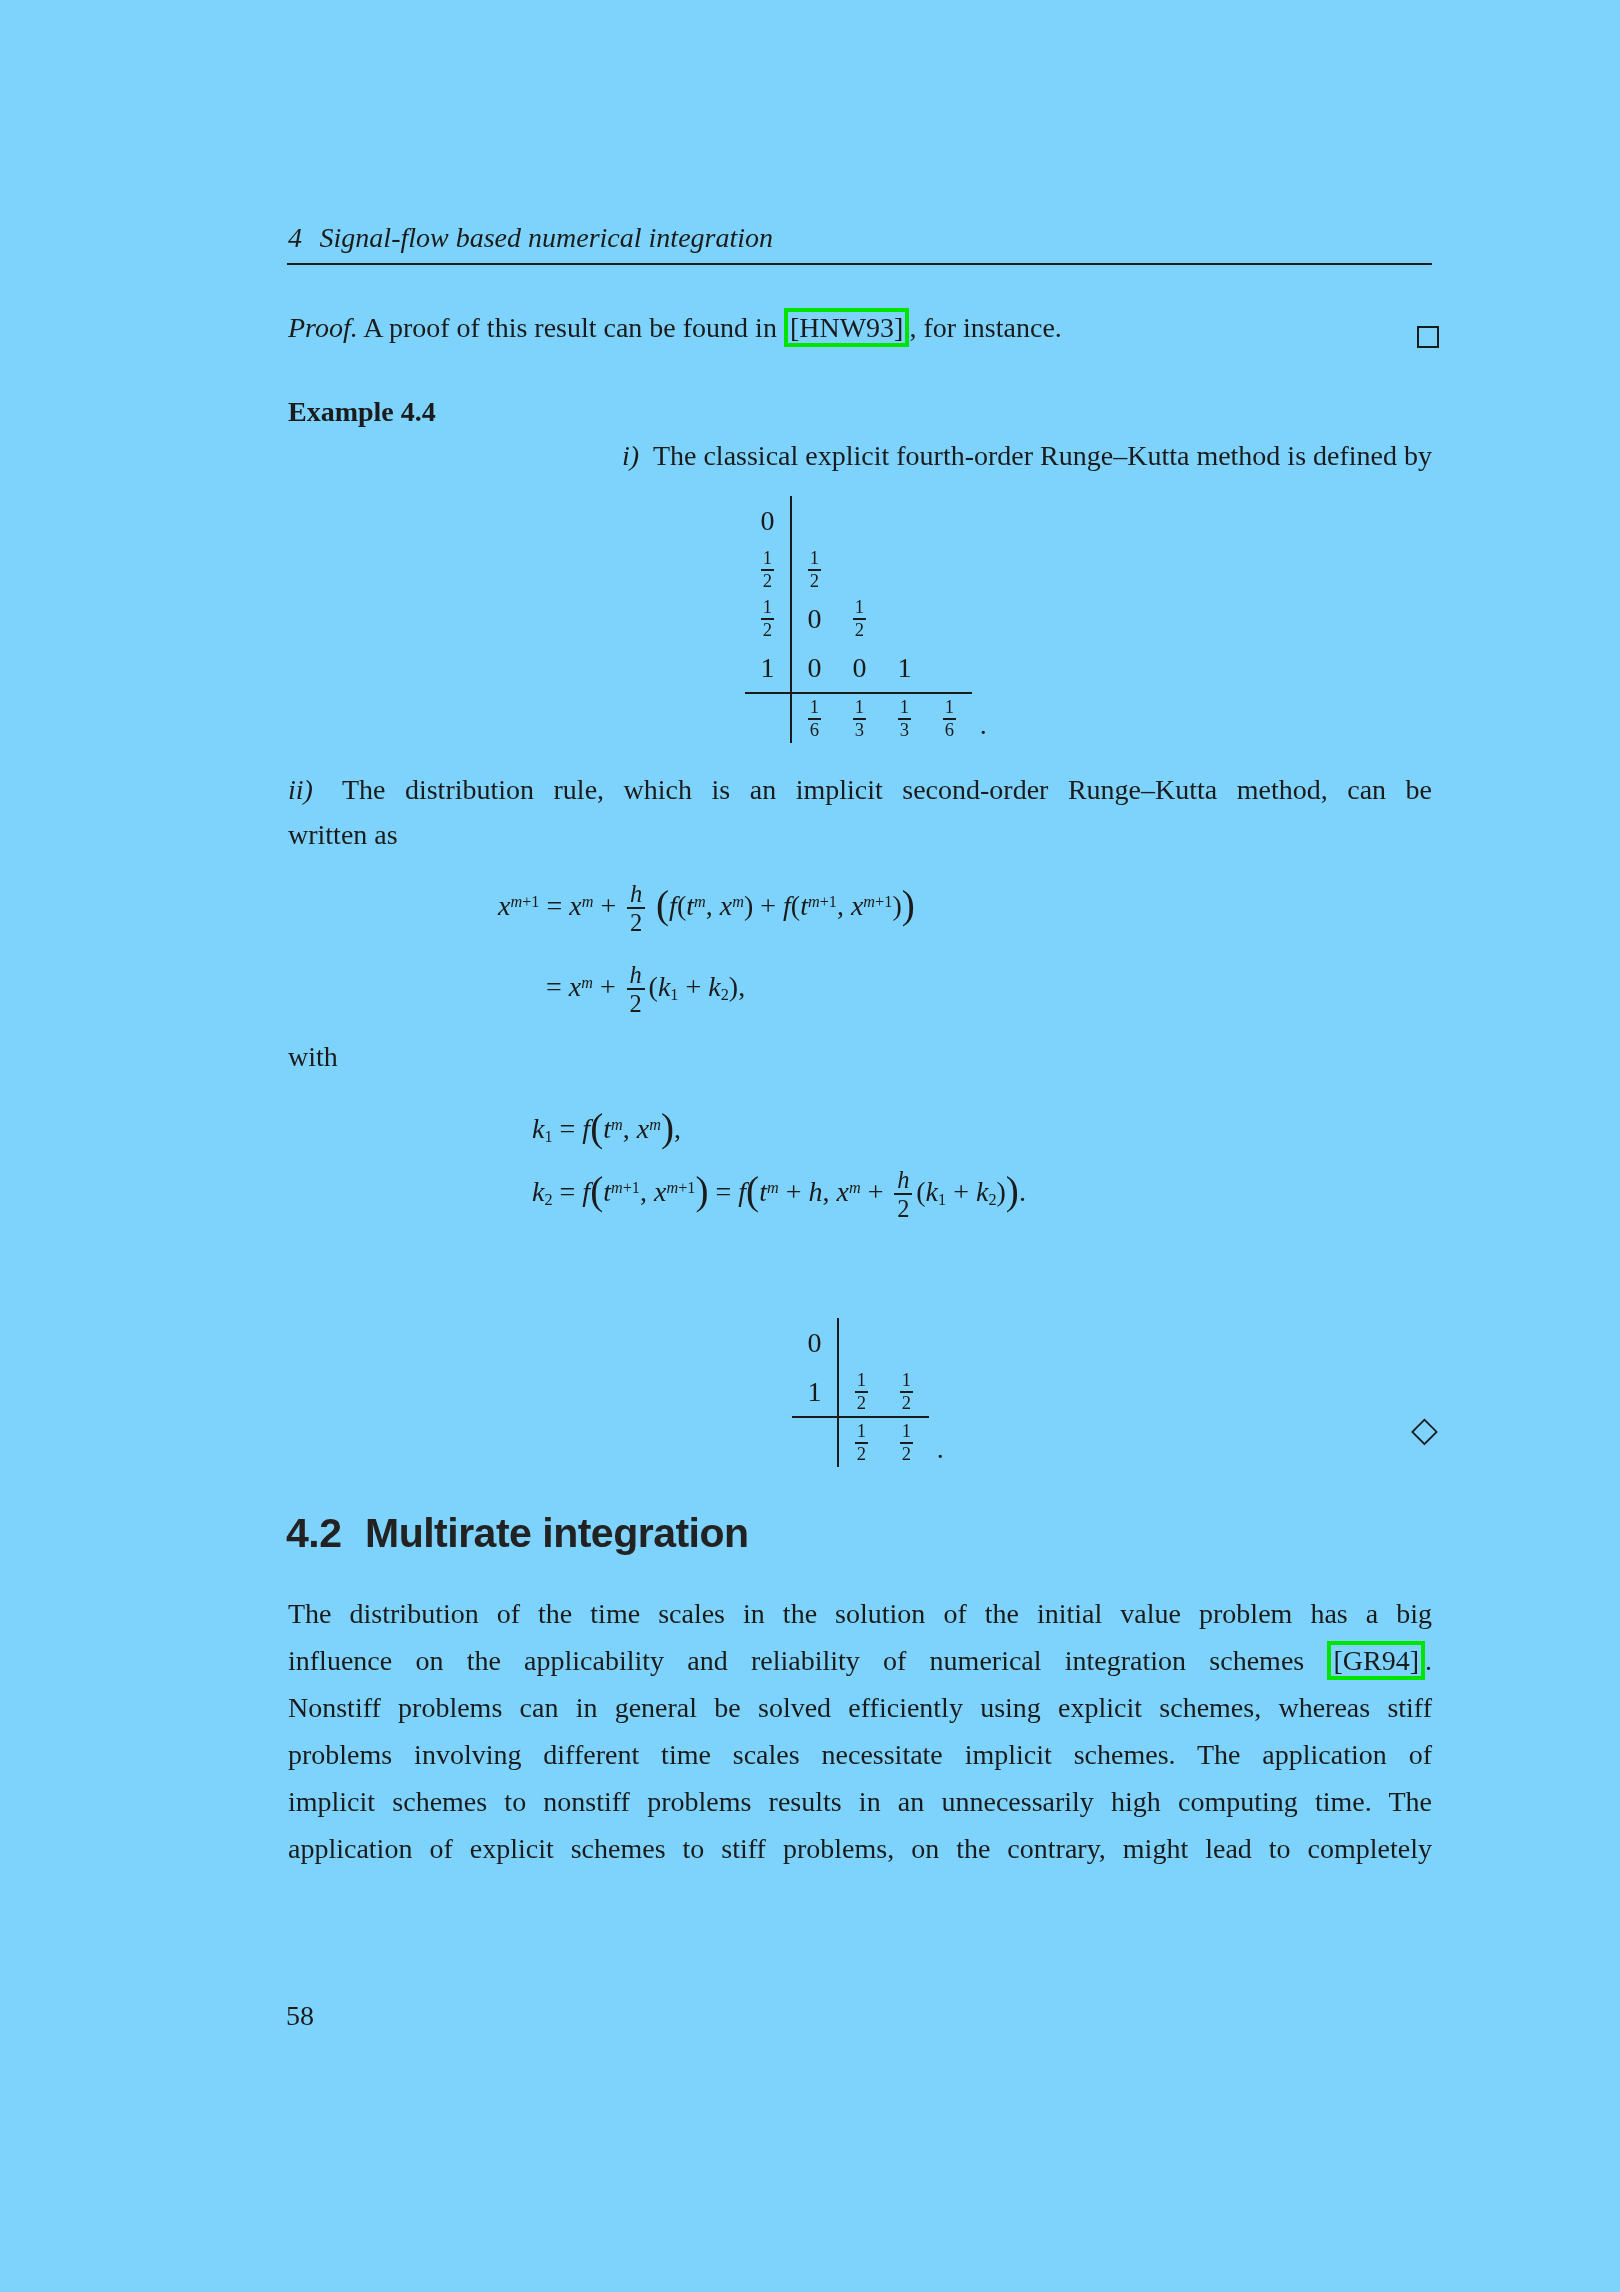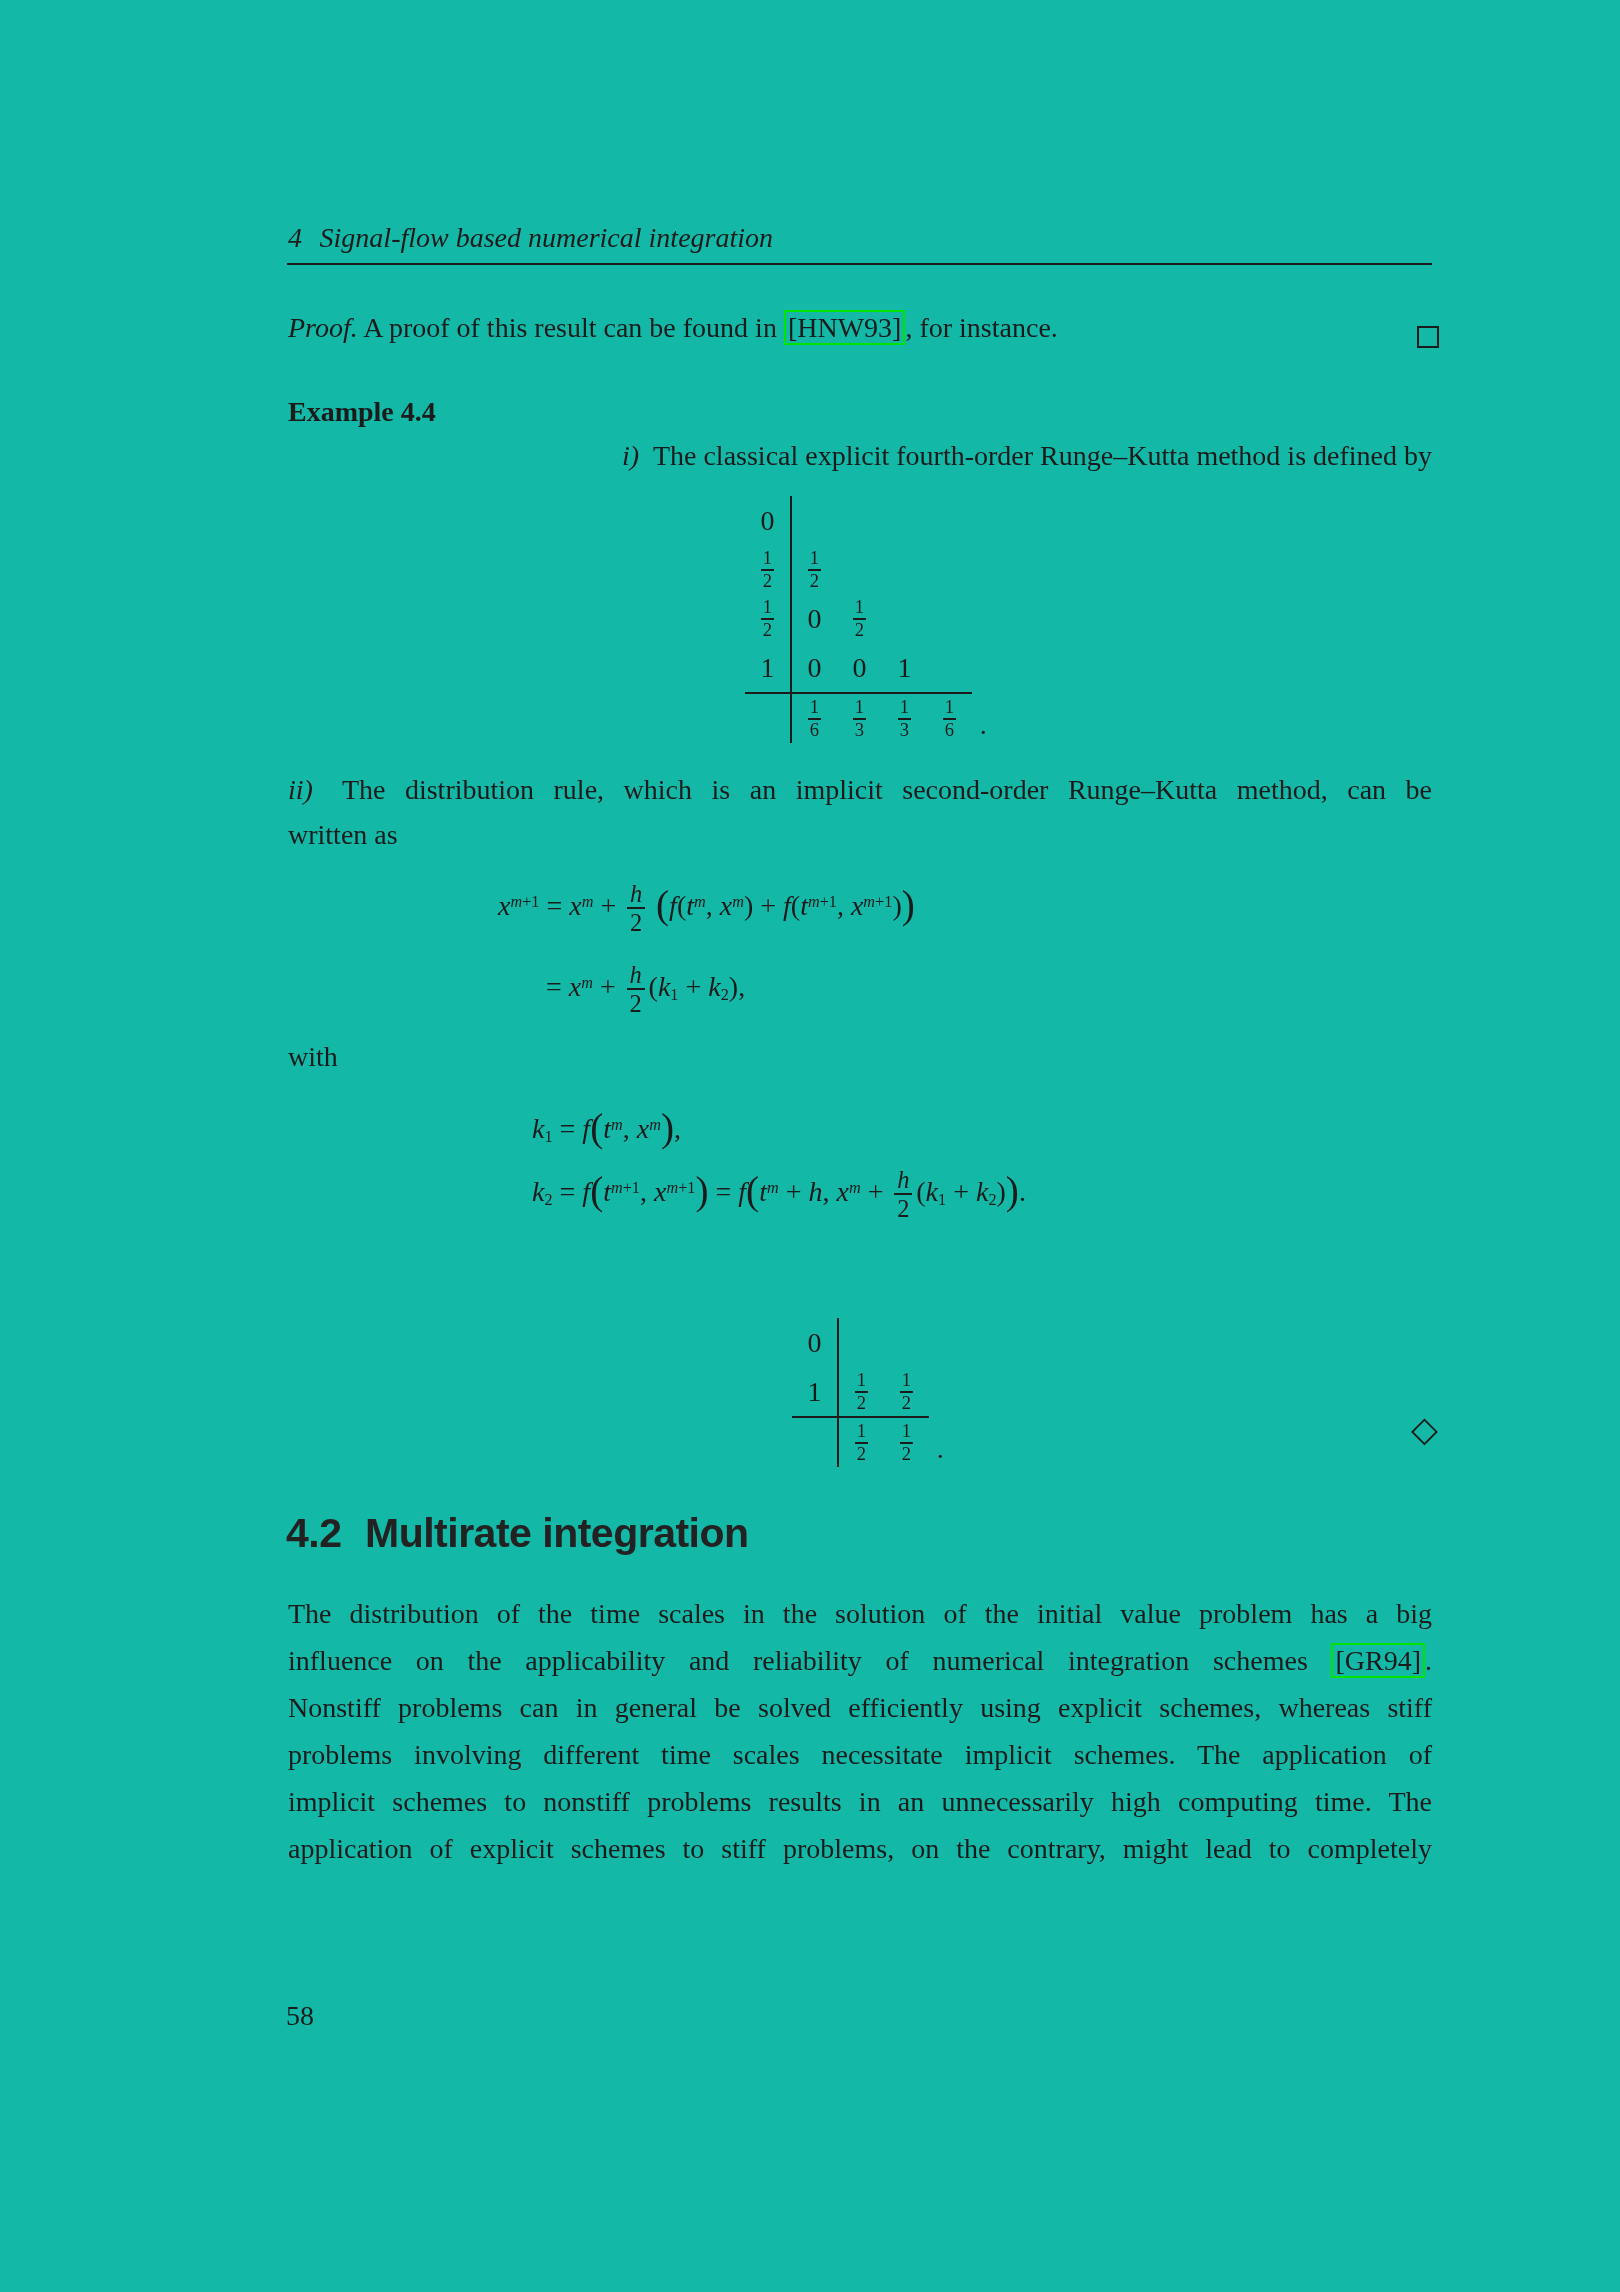--- a/index.html
+++ b/index.html
@@ -1,33 +1,33 @@
 <!DOCTYPE html>
 <html><head>
 <meta charset="utf-8">
 <style>
   html,body{margin:0;padding:0;background:#ffffff;}
   .page{
-    position:relative;width:1620px;height:2293px;background:#14b8a6;
+    position:relative;width:1620px;height:2293px;background:#7dd3fc;
     color:#1b1b1b;font-family:"Liberation Serif","DejaVu Serif",serif;
     overflow:hidden;
   }
   i{font-style:italic;}
   .it{font-style:italic;}
   sup{font-size:58%;line-height:0;vertical-align:0.5em;}
   sub{font-size:58%;line-height:0;vertical-align:-0.25em;}
 
   
   .running-header{position:absolute;left:288px;top:222px;width:1144px;font-size:28px;font-style:italic;}
   .running-header .hnum{margin-right:17.6px;}
   .header-rule{position:absolute;left:287px;top:263px;width:1145px;height:2px;background:#1b1b1b;}
 
   
   .proof-line{position:absolute;left:288px;top:312px;width:1117px;font-size:28px;}
-  .cite-box{border:2px solid #0369a1;padding:0 2px;}
+  .cite-box{border:4px solid #0369a1;padding:0 2px;}
   .qed{position:absolute;left:1417px;top:326px;width:17.6px;height:17.6px;border:2px solid #1b1b1b;}
 
   
   .example-heading{position:absolute;left:288px;top:396px;font-size:28px;font-weight:bold;}
   .item-i{position:absolute;left:288px;top:440px;width:1144px;font-size:28px;text-align:right;}
   .item-i .it{margin-right:13.7px;}
   .item-ii{position:absolute;left:288px;top:774px;width:1144px;font-size:28px;text-align:justify;text-align-last:justify;}
   .item-ii .it{margin-right:29px;}
   .written-as{position:absolute;left:288px;top:819px;font-size:28px;}
   .with-line{position:absolute;left:288px;top:1041px;font-size:28px;}

